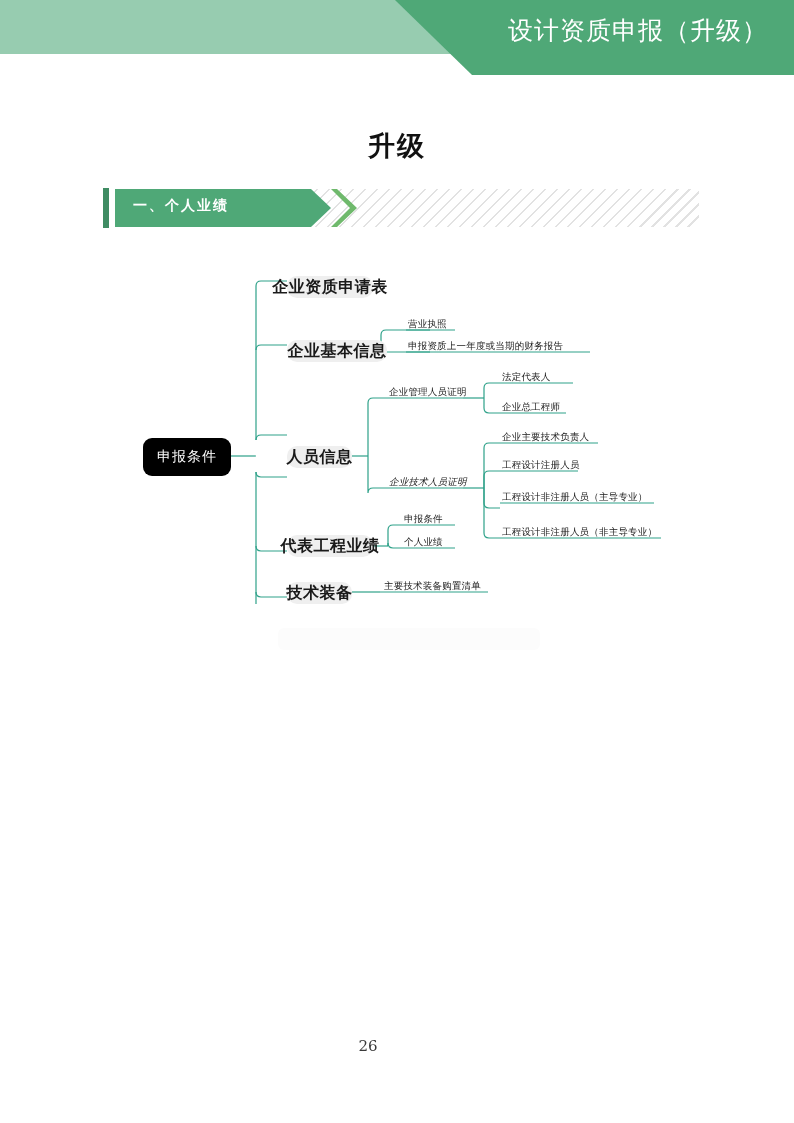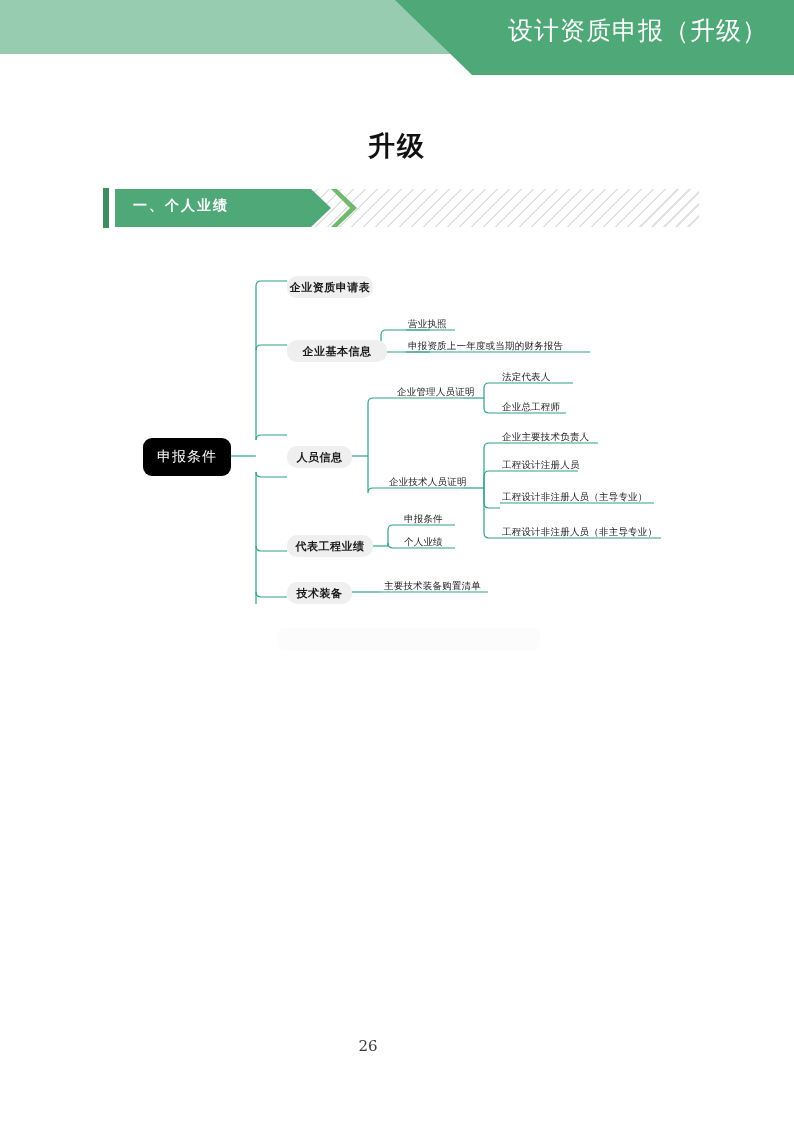--- a/index.html
+++ b/index.html
@@ -77,21 +77,21 @@
   }
   .node-root{
     background:#000000;color:#ffffff;
     border-radius:9px;
     font-size:14px;letter-spacing:1px;
     height:38px;
   }
   .node-l1{
     background:#efefef;color:#1a1a1a;
     border-radius:10px;
-    font-size:11px;font-weight:bold;letter-spacing:.5px;
+    font-size:16px;font-weight:bold;letter-spacing:.5px;
     height:22px;
   }
   .node-leaf{
     color:#1a1a1a;background:transparent;
     font-size:9.5px;letter-spacing:.2px;
     height:16px;justify-content:flex-start;
   }
 
   
   .page-num{
@@ -191,22 +191,22 @@
 
   <div class="node node-l1" style="left:287px;top:446px;width:65px;">人员信息</div>
 
   <div class="node node-l1" style="left:287px;top:535px;width:86px;">代表工程业绩</div>
 
   <div class="node node-l1" style="left:287px;top:582px;width:65px;">技术装备</div>
 
   <div class="node node-leaf" style="left:408px;top:316px;">营业执照</div>
   <div class="node node-leaf" style="left:408px;top:338px;text-align:right;">申报资质上一年度或当期的财务报告</div>
 
-  <div class="node node-leaf" style="left:389px;top:384px;margin-left:8px;">企业管理人员证明</div>
-  <div class="node node-leaf" style="left:389px;top:474px;">企业技术人员证明</div>
+  <div class="node node-leaf" style="left:389px;top:384px;">企业管理人员证明</div>
+  <div class="node node-leaf" style="left:389px;top:474px;font-style:italic;">企业技术人员证明</div>
 
   <div class="node node-leaf" style="left:502px;top:369px;">法定代表人</div>
   <div class="node node-leaf" style="left:502px;top:399px;">企业总工程师</div>
 
   <div class="node node-leaf" style="left:502px;top:429px;">企业主要技术负责人</div>
   <div class="node node-leaf" style="left:502px;top:457px;">工程设计注册人员</div>
   <div class="node node-leaf" style="left:502px;top:489px;">工程设计非注册人员（主导专业）</div>
   <div class="node node-leaf" style="left:502px;top:524px;">工程设计非注册人员（非主导专业）</div>
 
   <div class="node node-leaf" style="left:404px;top:511px;">申报条件</div>

